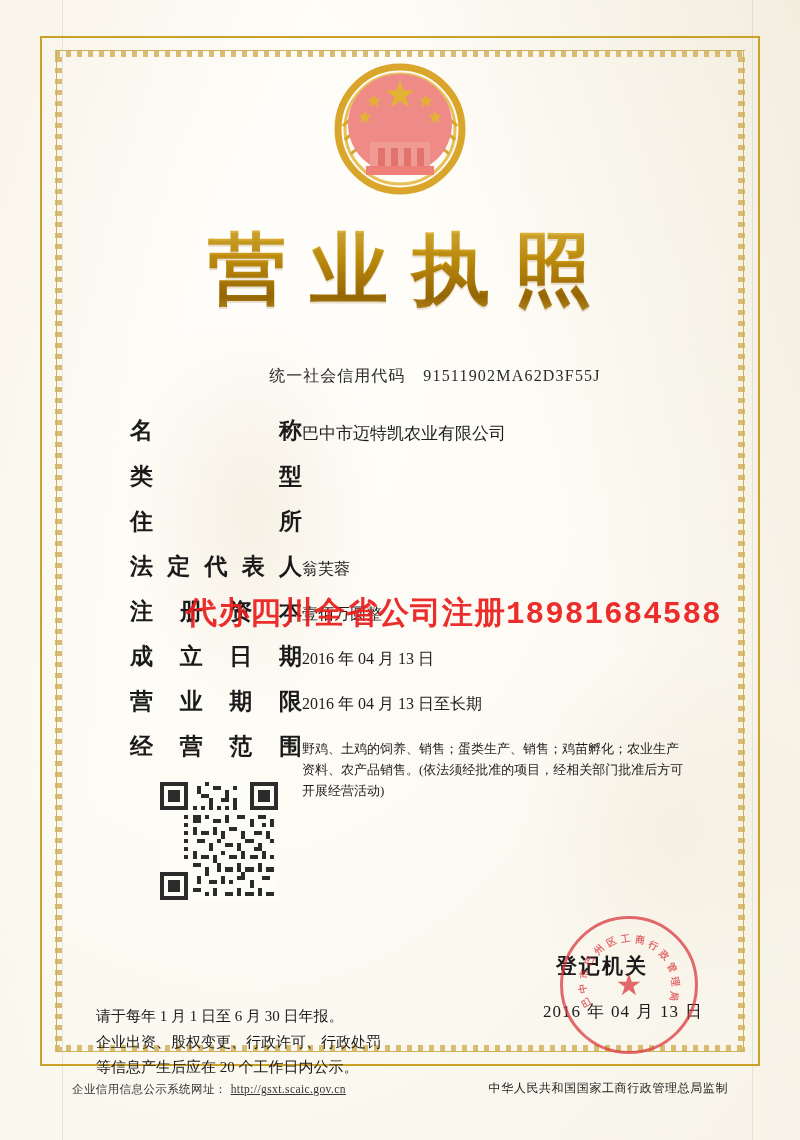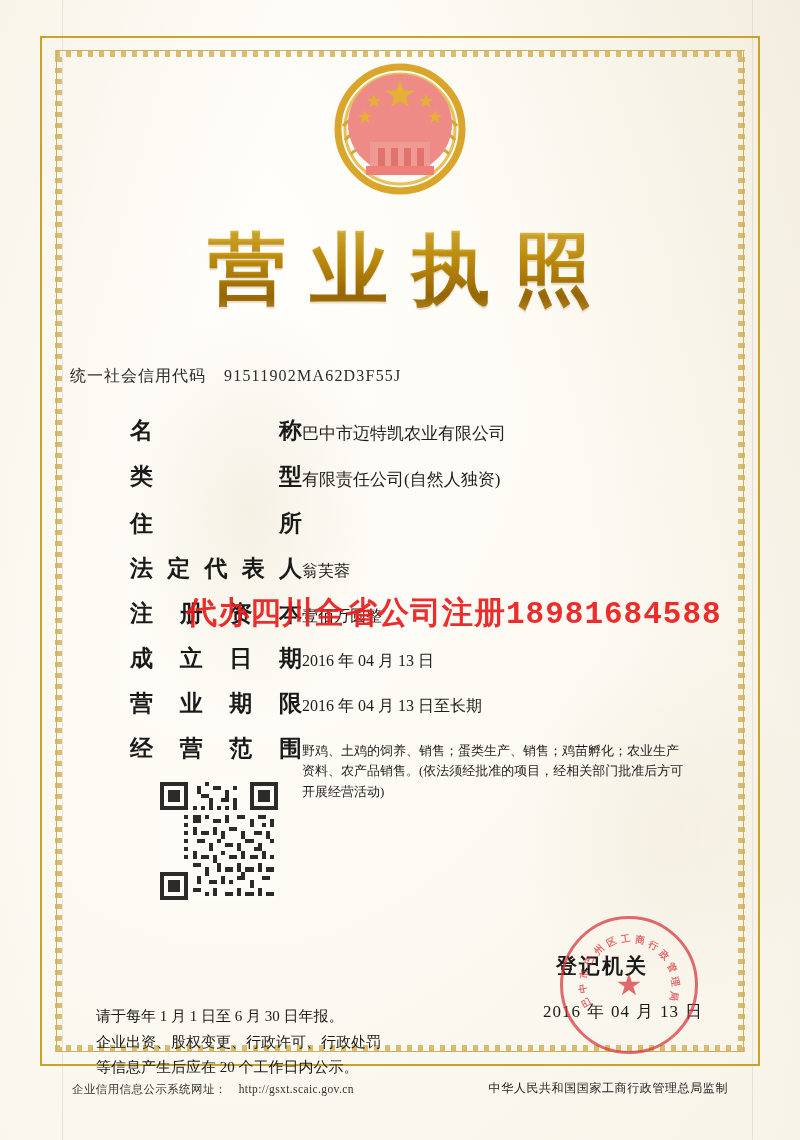--- a/index.html
+++ b/index.html
@@ -96,21 +96,21 @@
     background-clip: text;
     -webkit-text-fill-color: transparent;
     text-shadow: 0 2px 1px rgba(120,80,0,.18);
   }
 
   
   .credit-line {
     position: absolute;
     left: 0; right: 0;
     top: 366px;
-    text-align: left;
+    text-align: center;
     padding-left: 70px;
     font-size: 16px;
     color: #2b2b2b;
     letter-spacing: 1px;
   }
   .credit-line .code {
     margin-left: 18px;
     font-family: "Liberation Serif", serif;
     letter-spacing: 1.2px;
   }
@@ -240,22 +240,23 @@
   
   .bottom-left {
     position: absolute;
     left: 72px;
     top: 1082px;
     font-size: 11.5px;
     color: #333;
     letter-spacing: .4px;
   }
   .bottom-left .url {
-    margin-left: 12px;
+    margin-left: 4px;
     font-family: "Liberation Serif", serif;
+    text-decoration: underline;
   }
   .bottom-right {
     position: absolute;
     right: 72px;
     top: 1080px;
     font-size: 12px;
     color: #222;
     letter-spacing: .6px;
   }
 
@@ -331,21 +332,20 @@
         <span class="lab">称</span>
       </div>
       <div class="value big">巴中市迈特凯农业有限公司</div>
     </div>
 
     <div class="row">
       <div class="label">
         <span class="lab">类</span>
         <span class="lab">型</span>
       </div>
-      <div class="value big">有限责任公司(自然人独资)</div>
     </div>
 
     <div class="row">
       <div class="label">
         <span class="lab">住</span>
         <span class="lab">所</span>
       </div>
     </div>
 
     <div class="row">

